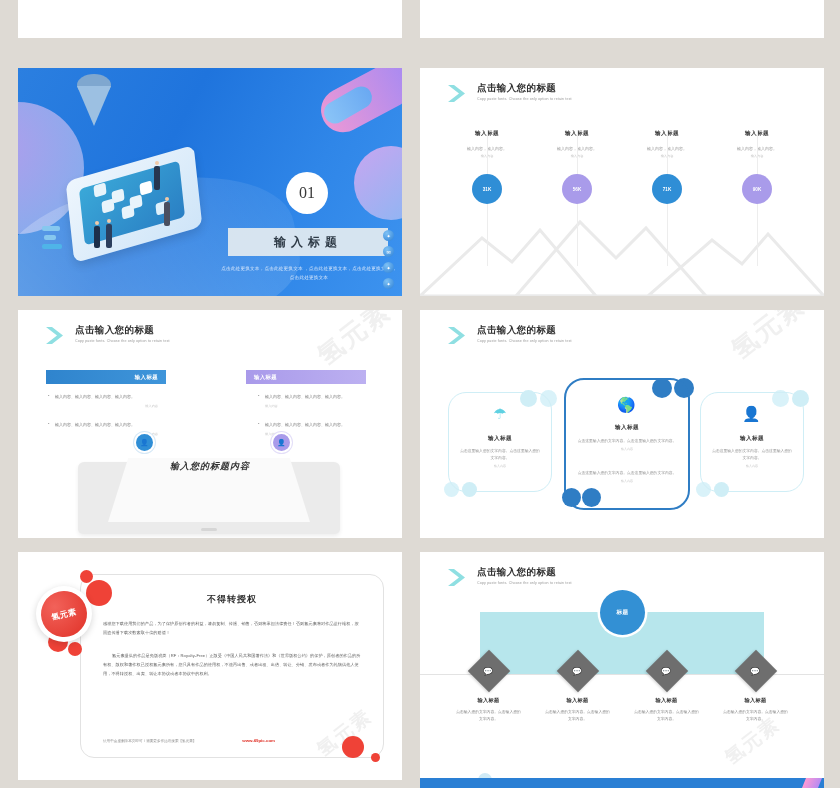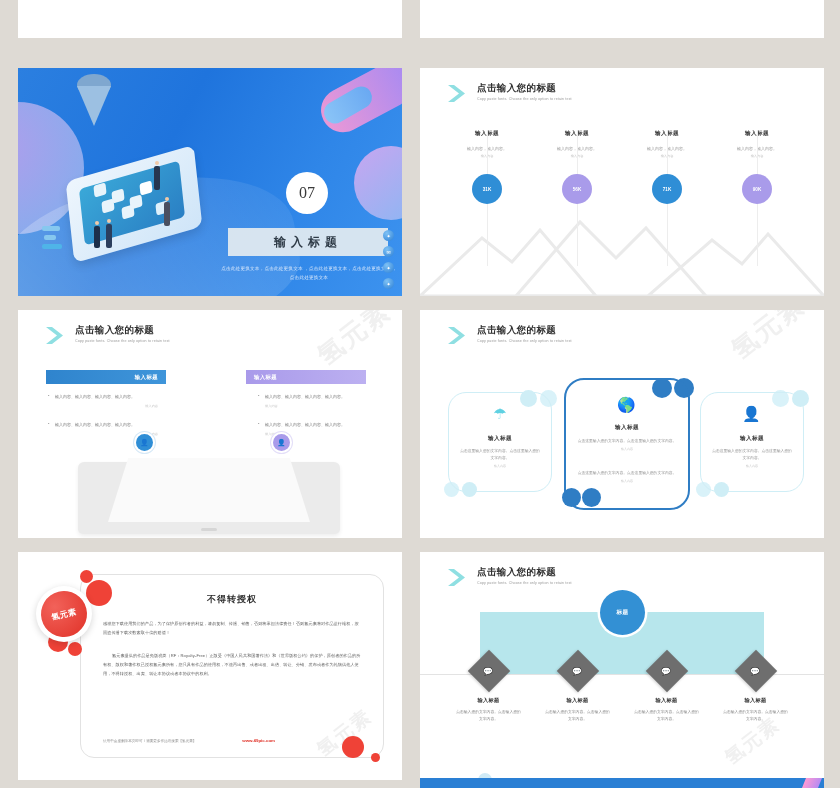--- a/index.html
+++ b/index.html
@@ -211,21 +211,21 @@
           <i></i>
         </div>
       <div class="person" style="left:118px;top:26px;height:24px;background:#27364f;">
           <i></i>
         </div>
       <div class="person" style="left:128px;top:62px;height:24px;background:#4a4f60;">
           <i></i>
         </div>
     </div>
 
-    <div class="num-circle">07</div>
+    <div class="num-circle">01</div>
 
     <div class="title-box">
       <span>输入标题</span>
     </div>
 
     <div class="cover-desc">点击此处更换文本，点击此处更换文本 ，点击此处更换文本，点击此处更换文本 ，点击此处更换文本</div>
 
     <div class="social">
       <div class="sdot">✦</div>
       <div class="sdot">✉</div>
@@ -308,20 +308,21 @@
     </ul>
 
     <div class="badge bg-blue" style="left:118px;top:124px;">👤</div>
     <div class="badge bg-purple" style="left:255px;top:124px;">👤</div>
 
     <div class="tablet">
       <div class="body"></div>
       <div class="scr"></div>
       <div class="hm"></div>
     </div>
+    <div class="tablet-title" style="top:150px;">输入您的标题内容</div>
   </div>
 
   <div class="slide col-r r2">
     <div class="wm" style="right:14px;top:0px;">氢元素</div>
     <div class="shead">
       <svg class="arrow" viewBox="0 0 22 21">
         <path d="M2 2 L13 10.5 L2 19 L8 19 L19 10.5 L8 2 Z" fill="#8fdfe2"></path>
       </svg>
       <div class="shead-txt">
         <div class="stitle">点击输入您的标题</div>

